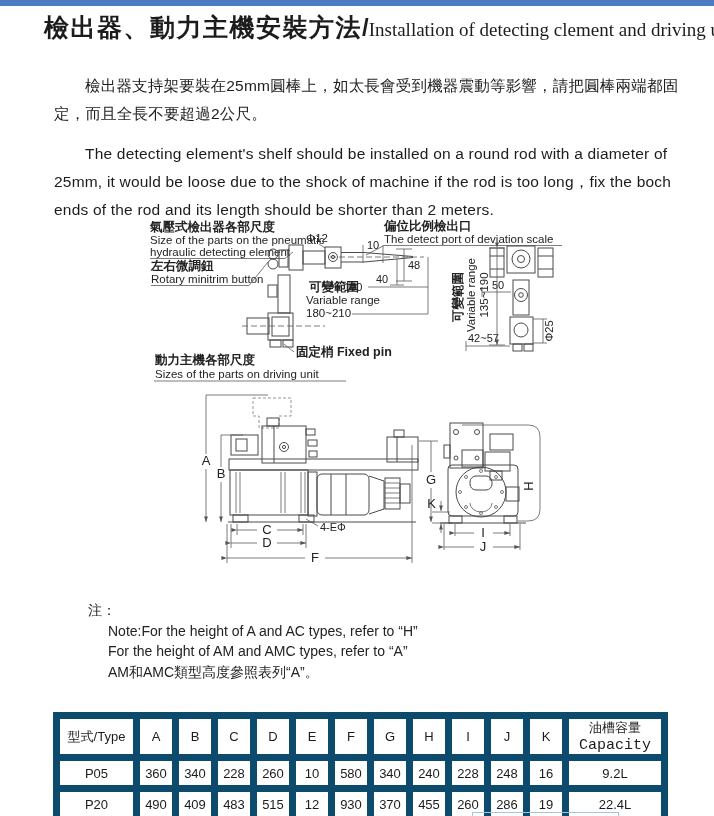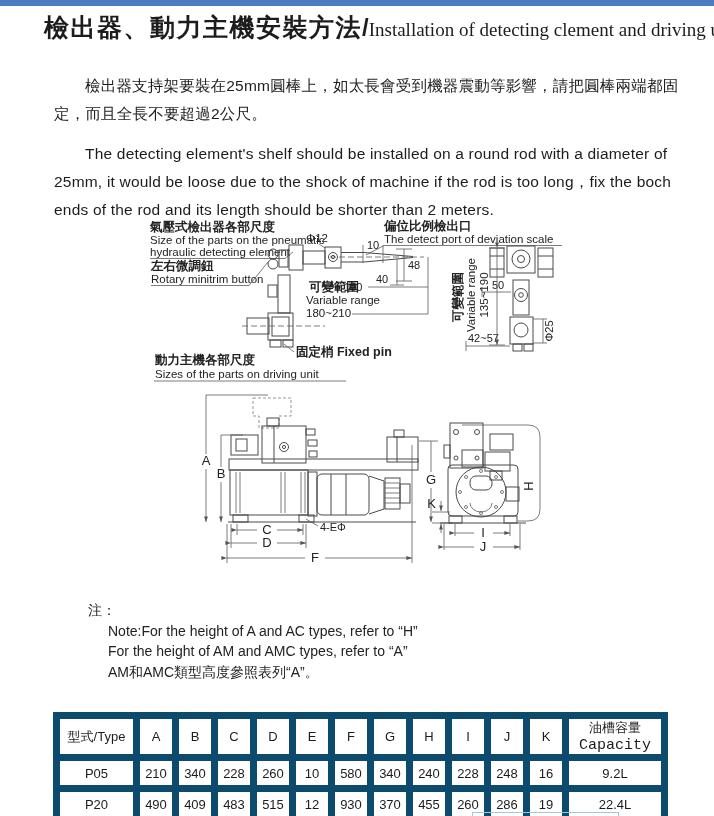--- a/index.html
+++ b/index.html
@@ -314,21 +314,21 @@
           <th>H</th>
           <th>I</th>
           <th>J</th>
           <th>K</th>
           <th><span>油槽容量</span><span class="cap-en"> Capacity</span></th>
         </tr>
       </thead>
     <tbody id="tbody">
         <tr>
           <td>P05</td>
-          <td>210</td>
+          <td>360</td>
           <td>340</td>
           <td>228</td>
           <td>260</td>
           <td>10</td>
           <td>580</td>
           <td>340</td>
           <td>240</td>
           <td>228</td>
           <td>248</td>
           <td>16</td>

